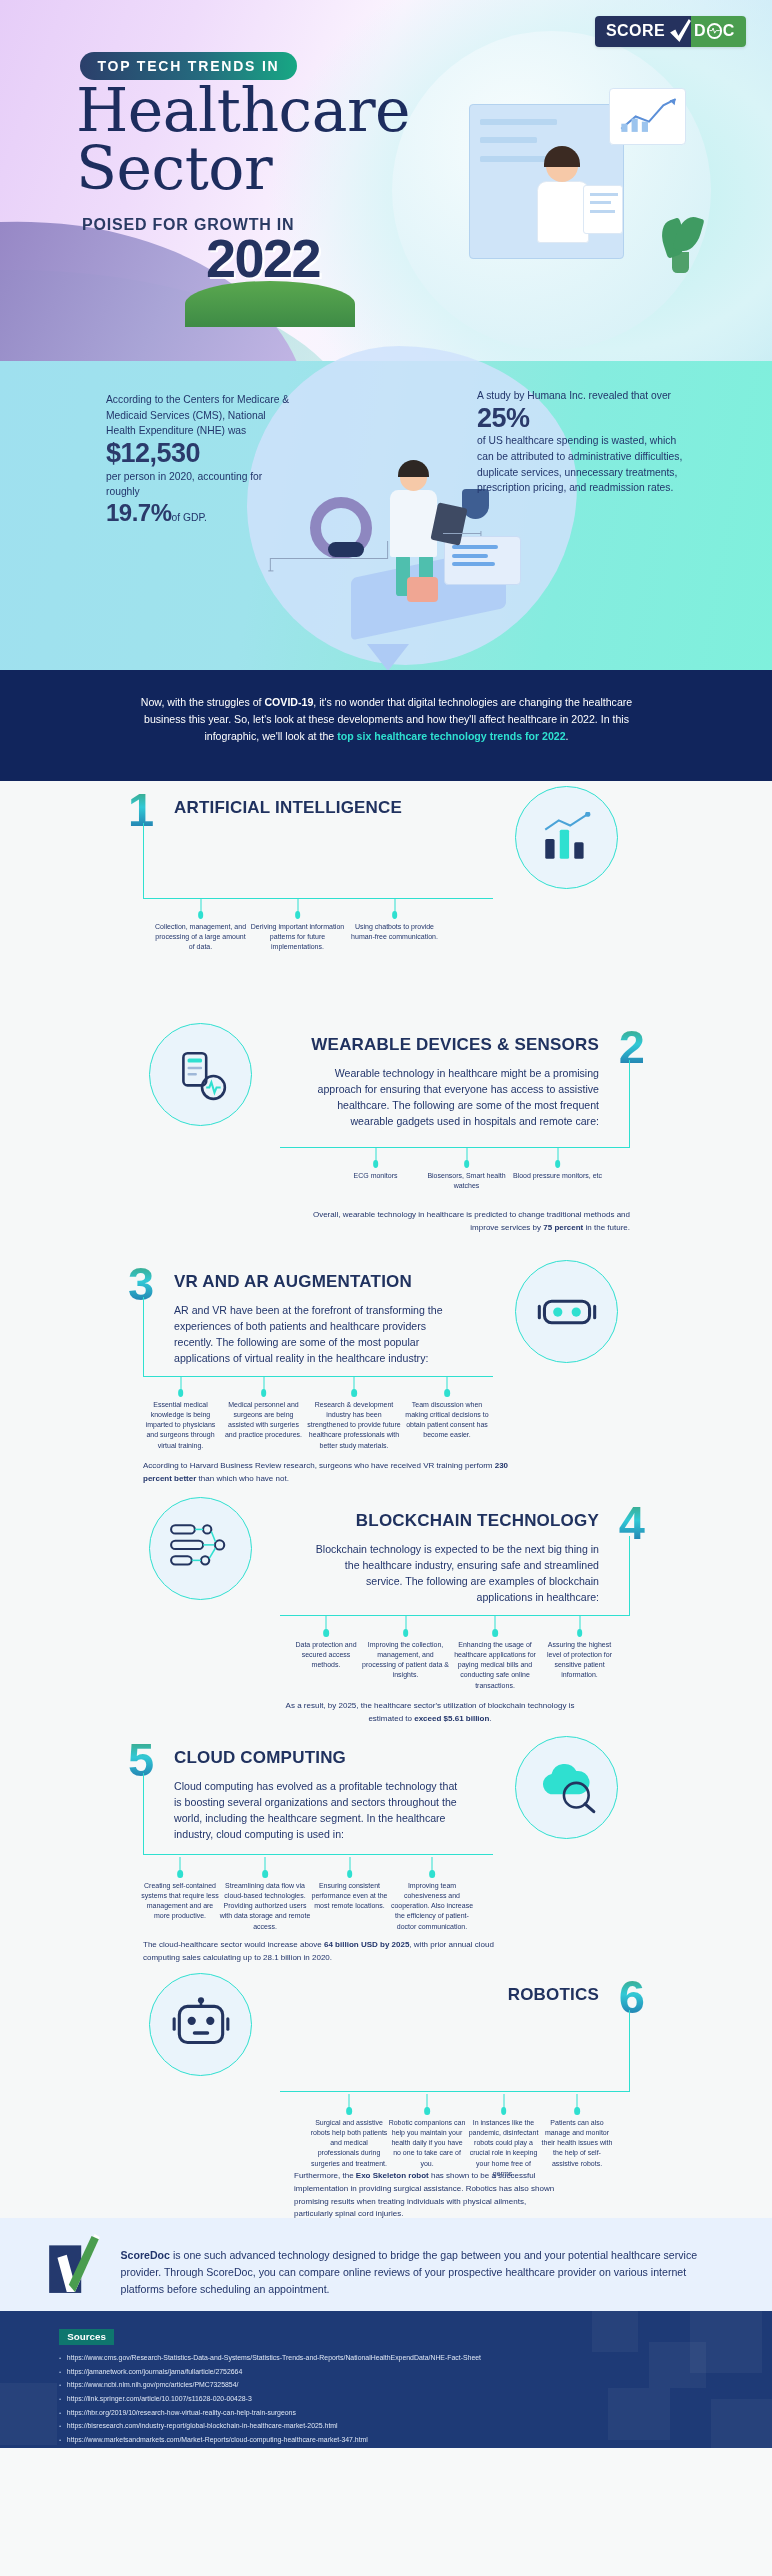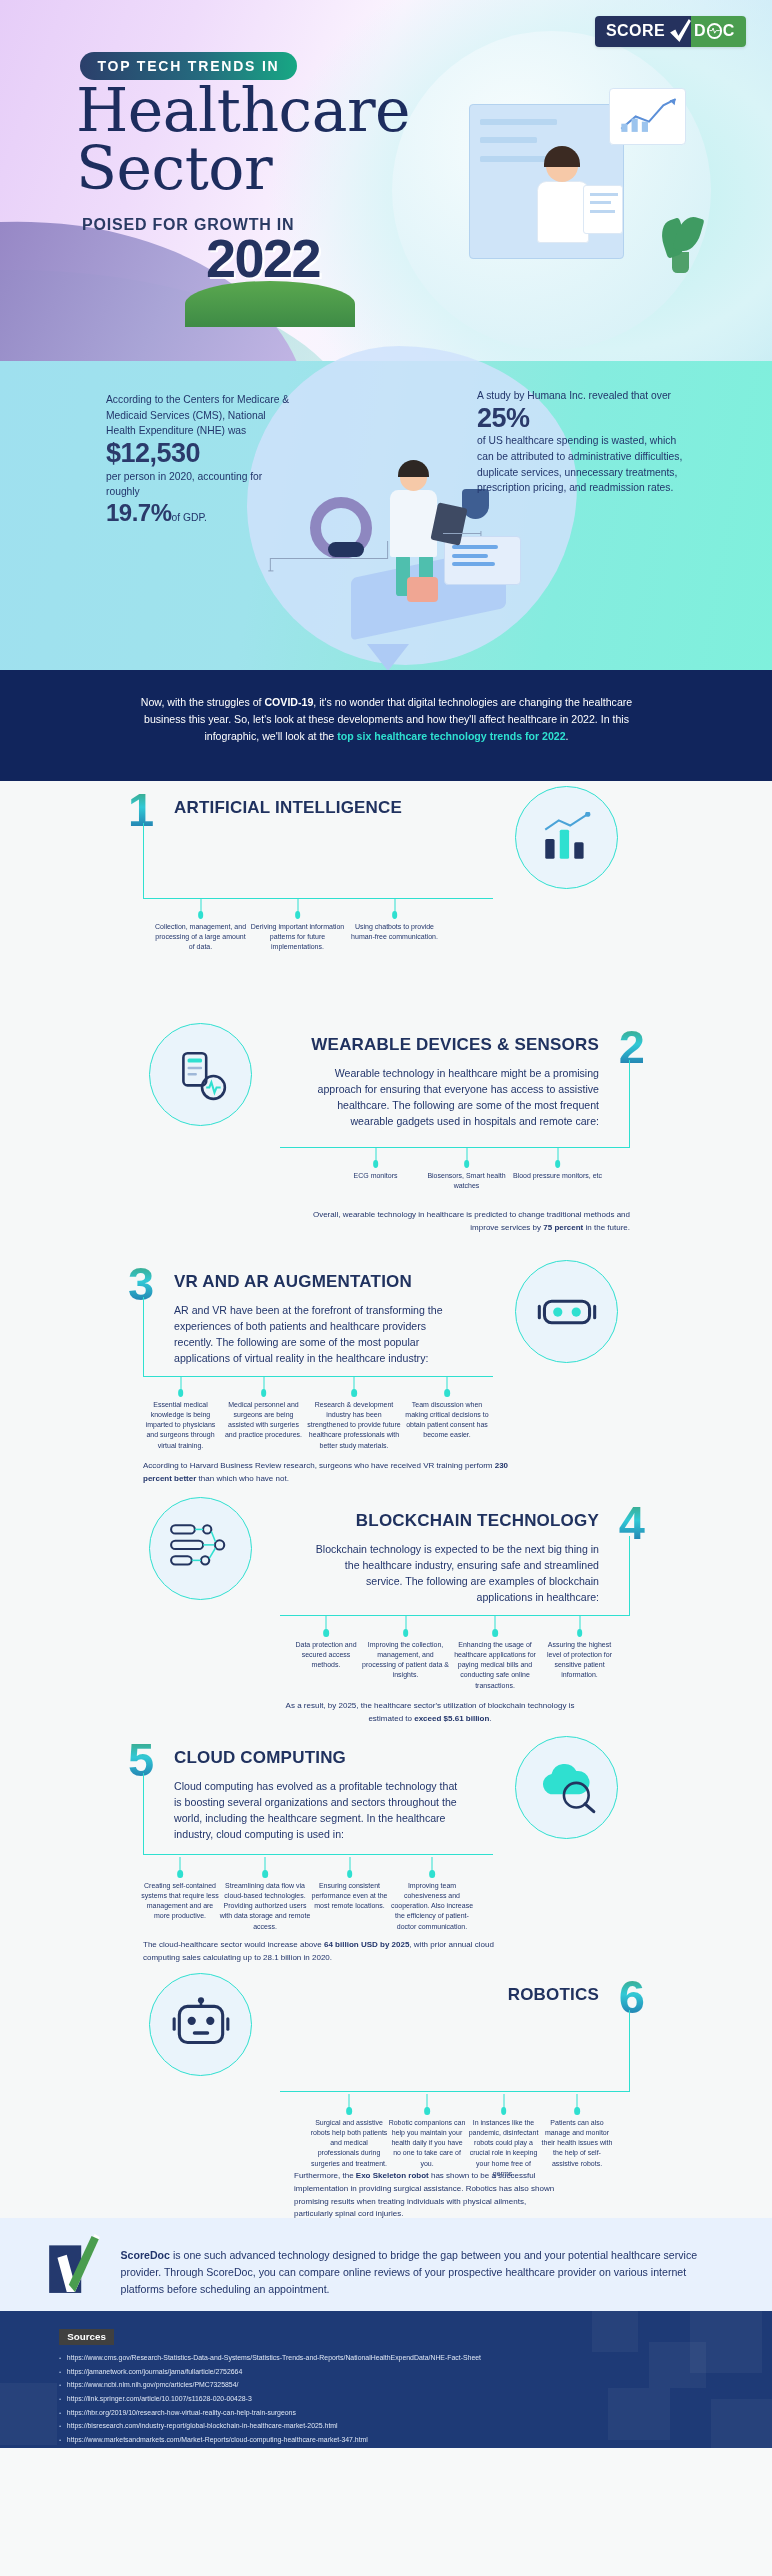--- a/index.html
+++ b/index.html
@@ -128,21 +128,21 @@
 
   
   .cta{position:relative;width:773px;height:93px;background:#e8f1fd;display:flex;align-items:center;padding:0 46px;}
   .cta-logo{width:57px;height:61px;position:relative;flex:0 0 auto;margin-right:17.5px;}
   .cta-txt{font-size:10.6px;line-height:1.62;color:#22356b;margin-top:16px;}
   .cta-txt b{font-weight:bold;}
 
   
   .sources{position:relative;width:773px;height:137px;background:#1e3a76;overflow:hidden;padding:17.5px 0 0 59px;}
   .sq{position:absolute;background:rgba(255,255,255,.045);}
-  .src-title{display:inline-block;background:#404040;color:#fff;font-size:9.8px;font-weight:bold;
+  .src-title{display:inline-block;background:#0f766e;color:#fff;font-size:9.8px;font-weight:bold;
     padding:2.6px 8.2px;position:relative;z-index:2;}
   .src-list{position:relative;z-index:2;margin-top:9.3px;}
   .src-item{color:#dfe7f5;font-size:6.9px;line-height:1.05;margin-bottom:6.2px;display:flex;align-items:flex-start;}
   .src-item .bul{color:#9fb5d9;margin-right:5.7px;font-size:6.2px;line-height:1.2;}
 </style>
 </head>
 <body>
 
 <div class="page">
 

